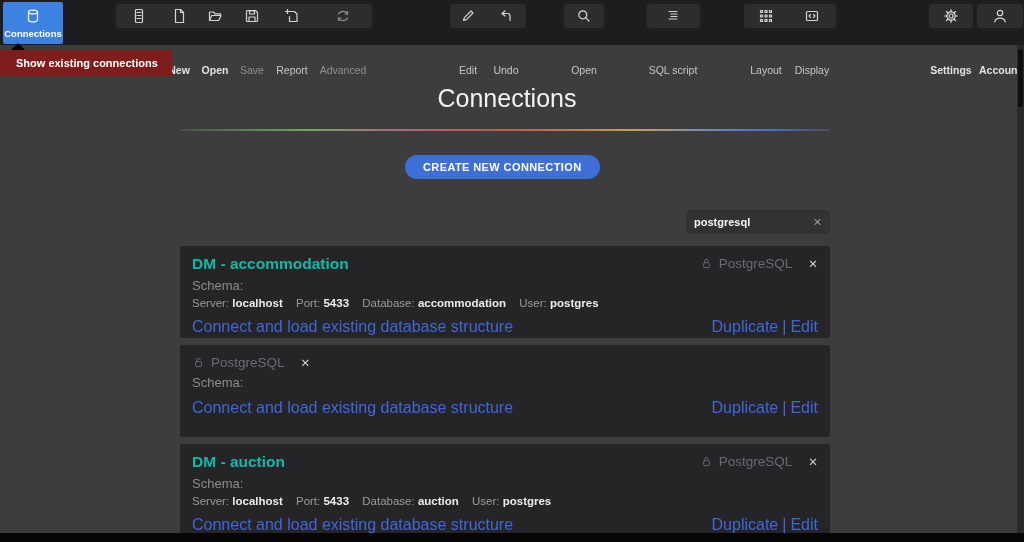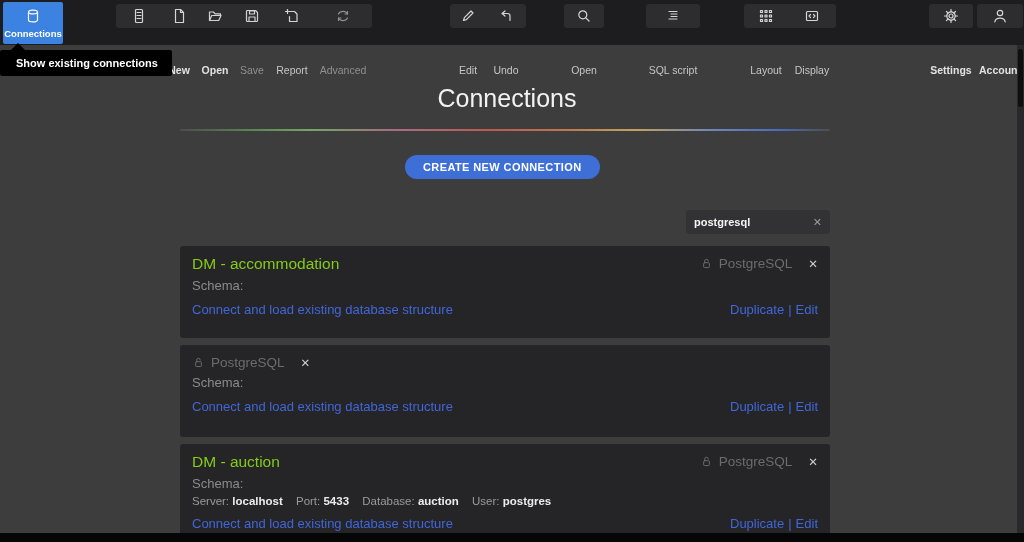--- a/index.html
+++ b/index.html
@@ -29,21 +29,21 @@
   .tb-btn:only-child .ico { border-radius:3px; }
   .tb-btn .lbl { font-size:10.5px; color:#e2e2e2; font-weight:600; margin-top:4px; white-space:nowrap; }
   .tb-btn .lbl.dim { color:#8f8f8f; font-weight:400; }
   .tb-btn .lbl.mid { color:#c6c6c6; font-weight:400; }
   svg.ic { stroke:#d4d4d4; fill:none; stroke-width:1.2; stroke-linecap:round; stroke-linejoin:round; }
   svg.ic.dim { stroke:#8f8f8f; }
   svg.ic.white { stroke:#ffffff; }
   svg.ic.gray { stroke:#6b6b70; }
   
   .tooltip {
-    position:absolute; left:0; top:50px; background:#000000; color:#fff;
+    position:absolute; left:0; top:50px; background:#7f1d1d; color:#fff;
     font-size:11px; font-weight:600; padding:7px 14px 7px 16px; border-radius:2px; z-index:5;
   }
   .tooltip-arrow {
     position:absolute; left:10px; top:43px; width:0; height:0; z-index:5;
     border-left:8px solid transparent; border-right:8px solid transparent;
     border-bottom:8px solid #000;
   }
   
   .page-title { position:absolute; top:84px; left:0; width:1014px; text-align:center;
     font-size:25px; font-weight:400; color:#f2f2f2; }
@@ -66,28 +66,28 @@
     flex:1; min-width:0; background:transparent; border:none; outline:none;
     color:#f5f5f5; font-family:inherit; font-size:11px; font-weight:700;
   }
   .search-clear { color:#9a9a9a; font-size:11px; cursor:pointer; padding-left:6px; }
   
   .card {
     position:absolute; left:180px; width:650px; height:92px;
     background:#252528; border-radius:3px; padding:9px 12px 8px 12px;
   }
   .card-head { display:flex; align-items:flex-start; }
-  .card-title { font-size:15.5px; font-weight:400; color:#84cc16; flex:1; }
+  .card-title { font-size:15.5px; font-weight:700; color:#14b8a6; flex:1; }
   .dbms { display:flex; align-items:center; gap:6px; color:#6b6b70; font-size:13.5px; margin-top:1px; }
   .card-close { color:#cfcfcf; font-size:11.5px; margin-left:16px; margin-top:2px; cursor:pointer; }
   .schema-line { font-size:13px; color:#8b8b8b; margin-top:5px; }
   .conn-line { font-size:11.5px; color:#9a9a9a; margin-top:4px; }
   .conn-line b { color:#ececec; font-weight:700; }
   .conn-line .pair { margin-right:10px; }
-  .card-foot { display:flex; justify-content:space-between; margin-top:9px; font-size:13px; }
+  .card-foot { display:flex; justify-content:space-between; margin-top:9px; font-size:16px; }
   .blue-link { color:#4066d8; cursor:pointer; text-decoration:none; }
   .link-sep { color:#4066d8; margin:0 4px; }
   
   .bottombar { position:absolute; left:0; bottom:0; width:1024px; height:9px; background:#060606; z-index:6; }
   .scrollbar { position:absolute; right:0; top:45px; width:7px; height:497px; background:#29292b; z-index:4; }
   .scroll-thumb { position:absolute; right:1px; top:4px; width:5px; height:58px; background:#0f0f10; border-radius:3px; }
 </style>
 </head>
 <body>
 
@@ -291,20 +291,26 @@
     <div class="dbms">
       <svg class="ic gray" width="13" height="13" viewBox="0 0 16 16">
         <rect x="4.5" y="7" width="7" height="6" rx="1"></rect>
           <path d="M5.8 7 V5 a2.2 2.2 0 0 1 4.4 0"></path>
       </svg>
       <span>PostgreSQL</span>
     </div>
     <span class="card-close">✕</span>
   </div>
   <div class="schema-line">Schema:</div>
+  <div class="conn-line">
+    <span class="pair"><span>Server:</span> <b>localhost</b></span>
+    <span class="pair"><span>Port:</span> <b>5433</b></span>
+    <span class="pair"><span>Database:</span> <b>accommodation</b></span>
+    <span class="pair"><span>User:</span> <b>postgres</b></span>
+  </div>
   <div class="card-foot">
     <a class="blue-link">Connect and load existing database structure</a>
     <span>
       <a class="blue-link">Duplicate</a><span class="link-sep">|</span><a class="blue-link">Edit</a>
     </span>
   </div>
 </div>
 
 <div class="card" style="top:345px">
   <div class="card-head">

